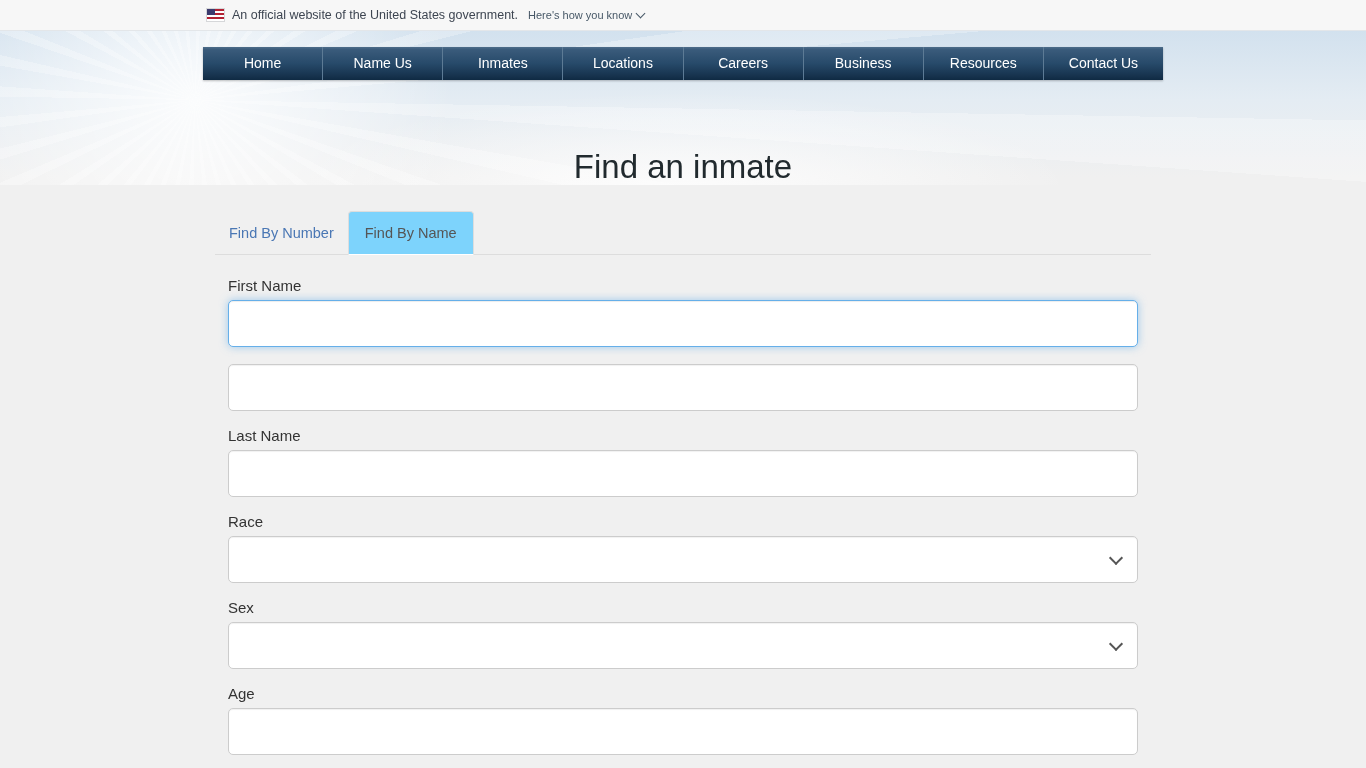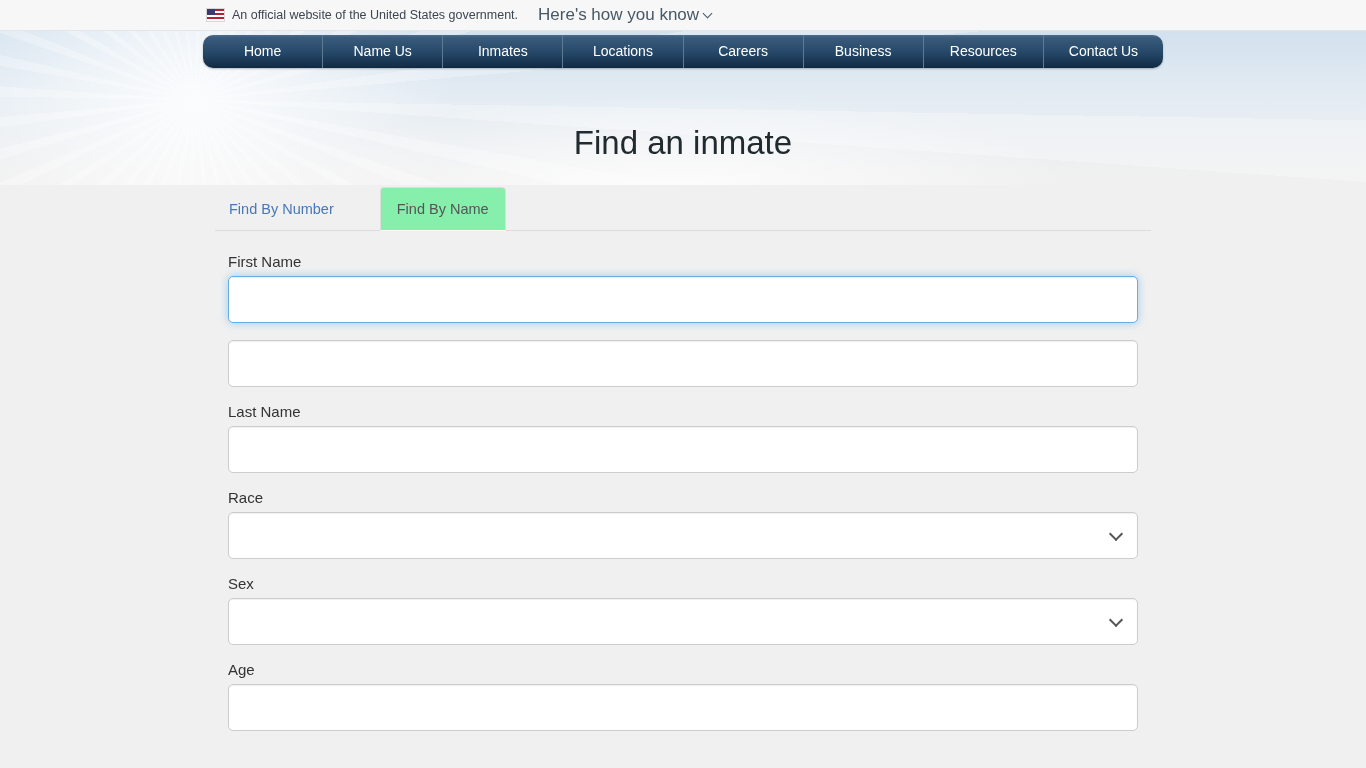--- a/index.html
+++ b/index.html
@@ -24,21 +24,21 @@
     width:17px; height:12px; margin-left:4px; flex:0 0 auto;
     background:repeating-linear-gradient(180deg,#b22234 0 2px,#ffffff 2px 4px);
     position:relative; box-shadow:0 0 0 1px #d6d7d9;
   }
   .us-flag::before {
     content:""; position:absolute; left:0; top:0; width:8px; height:6px;
     background:#3c3b6e;
   }
   .gov-banner-text { font-size:12.5px; color:#3d4551; margin-left:8px; }
   .gov-banner-link {
-    font-size:17px; color:#475867; margin-left:20px; text-decoration:none;
+    font-size:11px; color:#475867; margin-left:10px; text-decoration:none;
     display:inline-flex; align-items:center; cursor:pointer;
   }
   .chev-sm {
     display:inline-block; width:6px; height:6px; margin-left:5px; margin-top:-3px;
     border-right:1.5px solid #475867; border-bottom:1.5px solid #475867;
     transform:rotate(45deg);
   }
 
   
   .header-bg {
@@ -46,24 +46,23 @@
     background-image:
       radial-gradient(circle at 195px 70px, rgba(255,255,255,0.85) 0%, rgba(255,255,255,0) 22%),
       repeating-conic-gradient(from -8deg at 195px 70px, rgba(255,255,255,0.28) 0deg 3deg, rgba(255,255,255,0) 3deg 9deg),
       radial-gradient(ellipse 520px 130px at 683px 160px, rgba(253,253,253,0.95) 0%, rgba(253,253,253,0) 75%),
       linear-gradient(180deg, #d2e1ee 0%, #e4ecf3 45%, #f0f0f0 95%);
   }
 
   
   .main-nav {
     position:relative; z-index:2;
-    width:960px; margin:4px auto; height:33px; display:flex;
+    width:960px; margin:16px auto; height:33px; display:flex;
     background:linear-gradient(180deg,#4d6d8a 0%,#3a5b7b 8%,#274a6a 50%,#16324d 88%,#0f2a43 100%);
     box-shadow:0 1px 2px rgba(0,0,0,0.25);
-    border-radius:10px;
   }
   .nav-item {
     flex:1 1 0; text-align:center; line-height:33px;
     color:#ffffff; font-size:14px; text-decoration:none; cursor:pointer;
     border-right:1px solid #5d7b95;
   }
   .nav-item:last-child { border-right:none; }
 
   
   .page-content { position:relative; z-index:1; padding-top:50px; }
@@ -77,24 +76,24 @@
     width:936px; margin:23px auto 0;
     display:flex; align-items:flex-end;
     border-bottom:1px solid #ddd;
   }
   .tab {
     font-size:14.5px; text-decoration:none; cursor:pointer;
     padding:13px 14px; margin-bottom:0; display:block;text-align:right;
   }
   .tab-inactive { color:#4a77b4; }
   .tab-active {
-    color:#555; background:#86efac;
+    color:#555; background:#7dd3fc;
     border:1px solid #ddd; border-bottom:1px solid #fff;
     border-radius:4px 4px 0 0; margin-bottom:-1px;
-    padding:13px 16px; cursor:default;margin-left:32px;
+    padding:13px 16px; cursor:default;
   }
 
   
   .inmate-form { width:910px; margin:0 auto; padding-top:23px; }
   .form-group { margin-bottom:17px; }
   .control-label {
     display:block; font-size:15px; line-height:15px; font-weight:400;
     color:#333; margin:0 0 7px 0;
   }
   .form-control {

